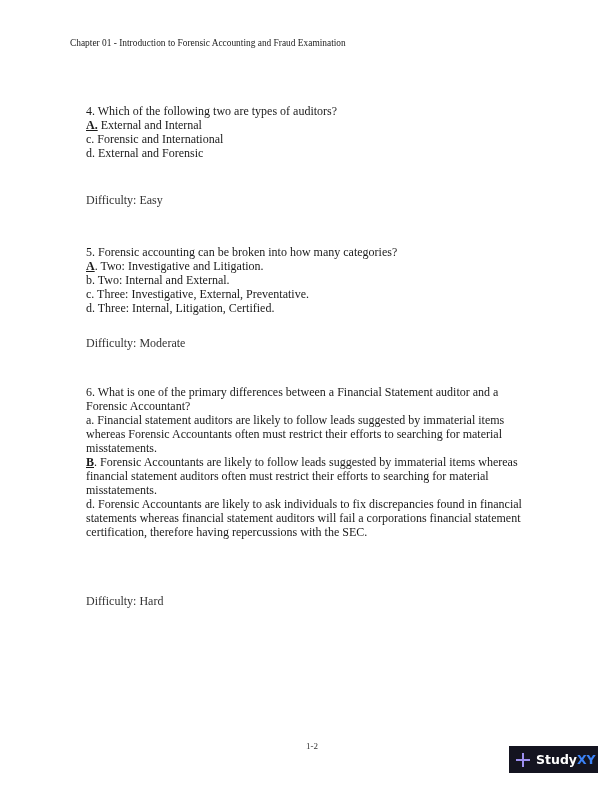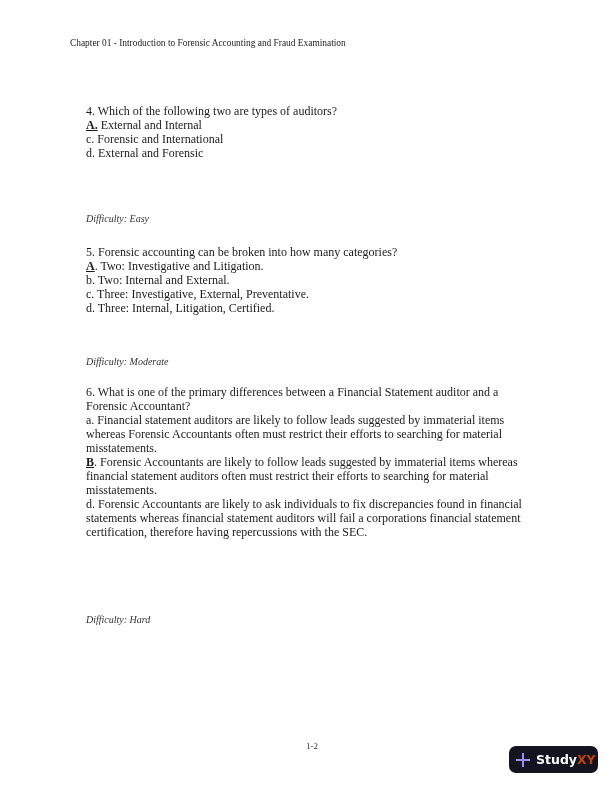--- a/index.html
+++ b/index.html
@@ -35,40 +35,38 @@
       display: block;
       white-space: normal;
     }
     .answer-key {
       font-weight: bold;
       text-decoration: underline;
     }
     .difficulty {
       position: absolute;
       left: 86px;
-      font-size: 10px;
-      font-style: italic;
+      font-size: 12px;
       color: #333;
-      margin-top: 20px;
     }
     .page-number {
       position: absolute;
       left: 306px;
       top: 741px;
       font-size: 9px;
       color: #333;
     }
     .badge {
       position: absolute;
       left: 509px;
       top: 746px;
       width: 89px;
       height: 27px;
       background: #141420;
-      border-radius: 7px;
+      border-radius: 0;
       display: flex;
       align-items: center;
       padding-left: 7px;
       box-sizing: border-box;
       font-family: "DejaVu Sans", "Liberation Sans", sans-serif;
       font-weight: bold;
       font-size: 12.5px;
       color: #ffffff;
     }
     .badge .plus {
@@ -83,21 +81,21 @@
       position: absolute;
       background: #9d8ff0;
     }
     .badge .plus::before {
       left: 6px; top: 0; width: 2px; height: 14px;
     }
     .badge .plus::after {
       left: 0; top: 6px; width: 14px; height: 2px;
     }
     .badge .xy {
-      color: #c2410c;
+      color: #3b82f6;
     }
   </style>
 </head>
 <body>
 
 <div class="page-header">Chapter 01 - Introduction to Forensic Accounting and Fraud Examination</div>
 
 <div class="question" style="top:88px;">
   <span class="line">4. Which of the following two are types of auditors?</span>
   <span class="line"><span class="answer-key">A.</span><span> External and Internal</span></span>

